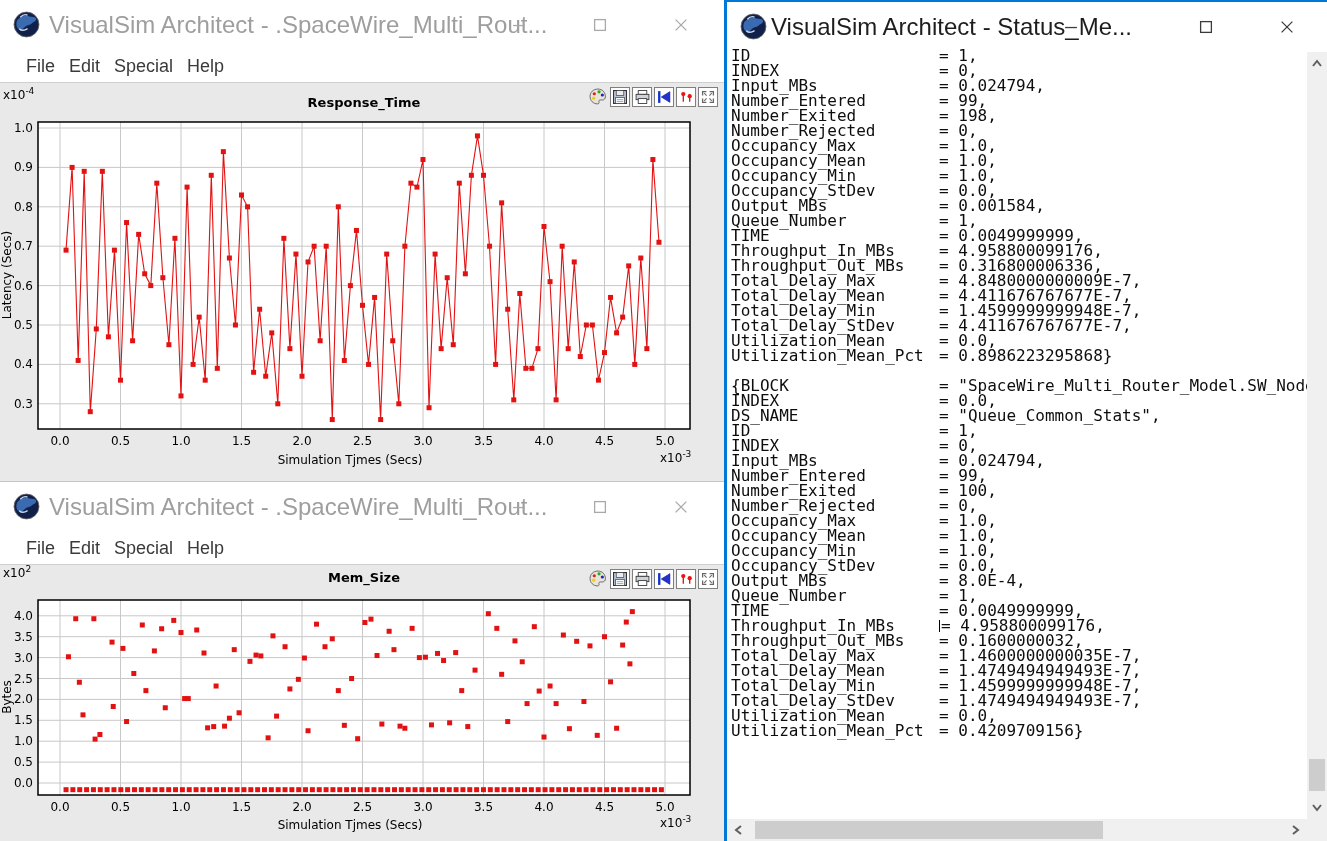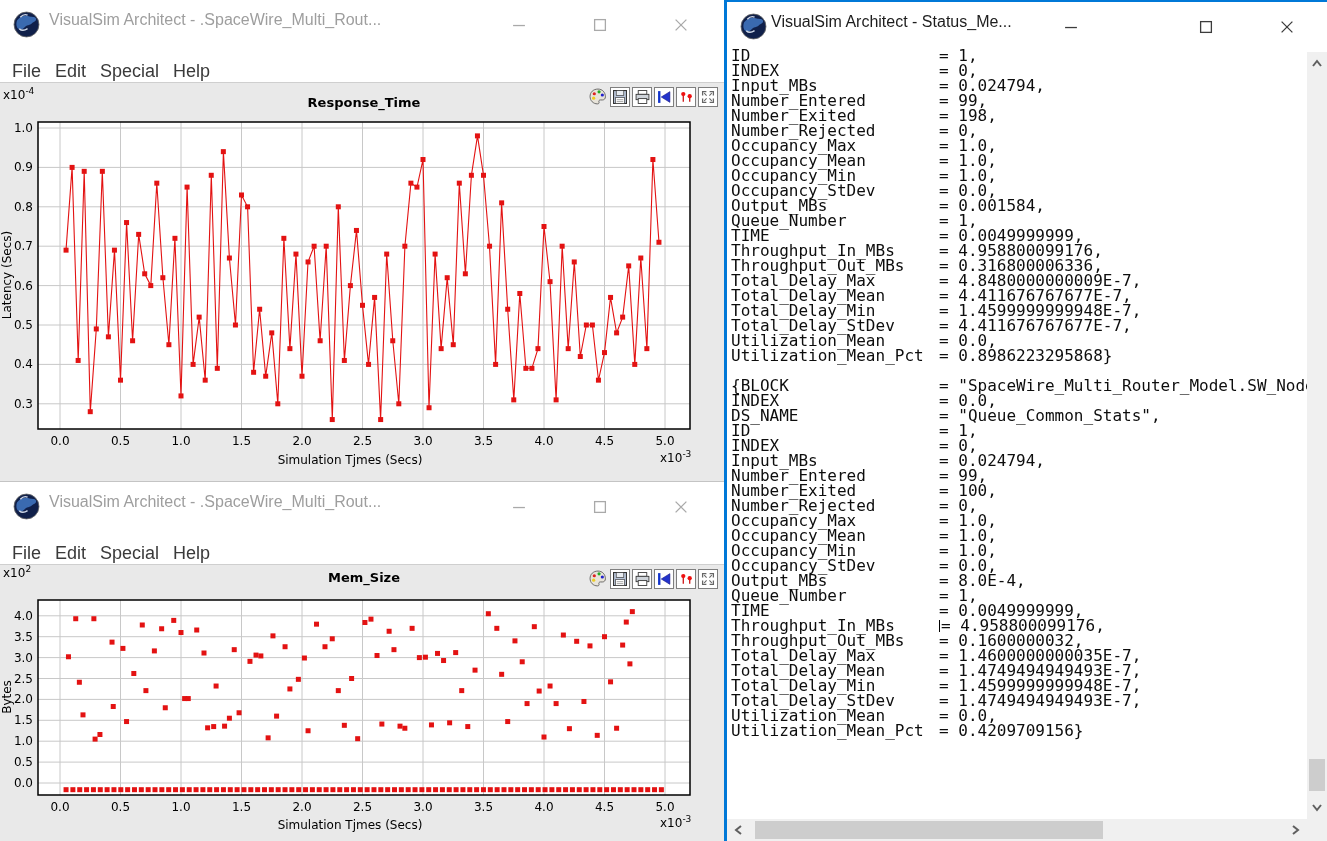--- a/index.html
+++ b/index.html
@@ -5,28 +5,28 @@
   html,body{margin:0;padding:0;background:#fff;}
   .screen{position:relative;width:1327px;height:841px;overflow:hidden;background:#fff;
           font-family:"Liberation Sans",sans-serif;}
   .win{position:absolute;background:#fff;}
   #win-rt{left:0;top:0;width:724px;height:481px;}
   #win-mem{left:0;top:481px;width:724px;height:360px;border-top:1px solid #c4c4c4;box-sizing:border-box;}
   #win-status{left:724px;top:0;width:603px;height:841px;border-left:3px solid #0078d7;border-top:2px solid #0078d7;box-sizing:border-box;}
 
   .titlebar{position:relative;height:50px;background:#fff;}
   .appicon{position:absolute;left:13px;top:11px;width:27px;height:27px;}
-  .wtitle{position:absolute;left:49px;top:11px;font-size:16px;color:#9e9e9e;white-space:nowrap;}
+  .wtitle{position:absolute;left:49px;top:11px;font-size:24px;color:#9e9e9e;white-space:nowrap;}
   #win-status .wtitle{color:#1d1d1d;left:44px;}
   .wbtn{position:absolute;top:18px;width:14px;height:14px;color:#a9a9a9;cursor:default;}
   #win-status .wbtn{color:#3c3c3c;}
   .left-min{right:198px;} .left-max{right:117px;} .left-close{right:36px;}
   .right-min{right:249px;} .right-max{right:114px;} .right-close{right:33px;}
 
-  .menubar{height:32px;display:flex;align-items:flex-end;padding-left:5px;background:#fff;}
+  .menubar{height:32px;display:flex;align-items:center;padding-left:19px;background:#fff;}
   .menubar span{font-size:18px;color:#3a3a3a;padding:0 7px;}
 
   .panel{position:relative;background:#e9e9e9;border-top:1px solid #cfcfcf;}
   #win-rt .panel{height:398px;}
   #win-mem .panel{height:277px;}
   svg.plot{position:absolute;left:0;top:0;}
   .tick{font:12px "DejaVu Sans",sans-serif;fill:#000;}
   .ctitle{font:bold 13px "DejaVu Sans",sans-serif;fill:#000;}
 
   .toolbar{position:absolute;top:4px;right:6px;display:flex;gap:2px;z-index:5;}

